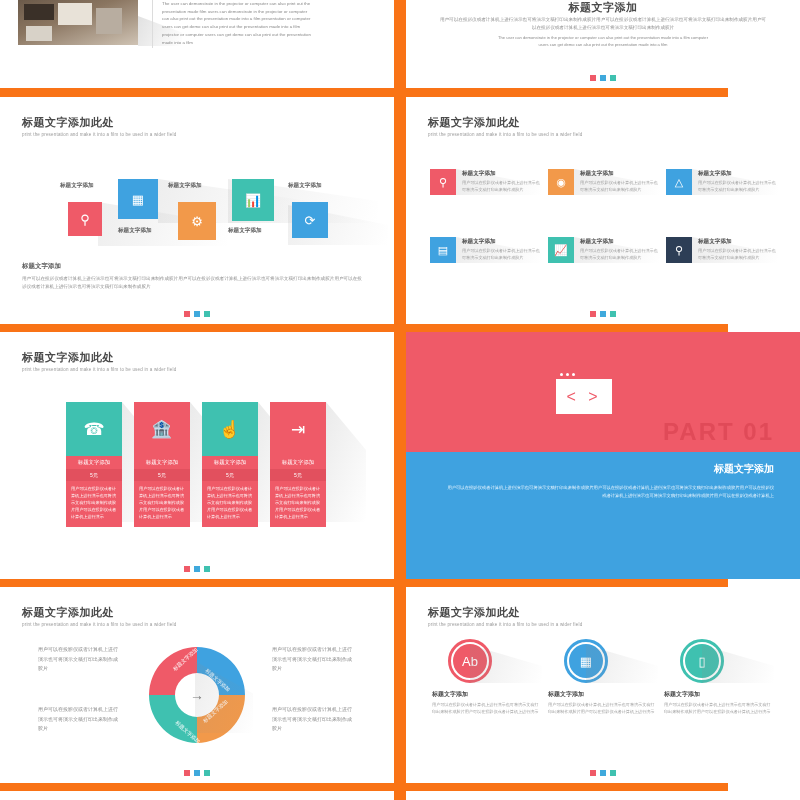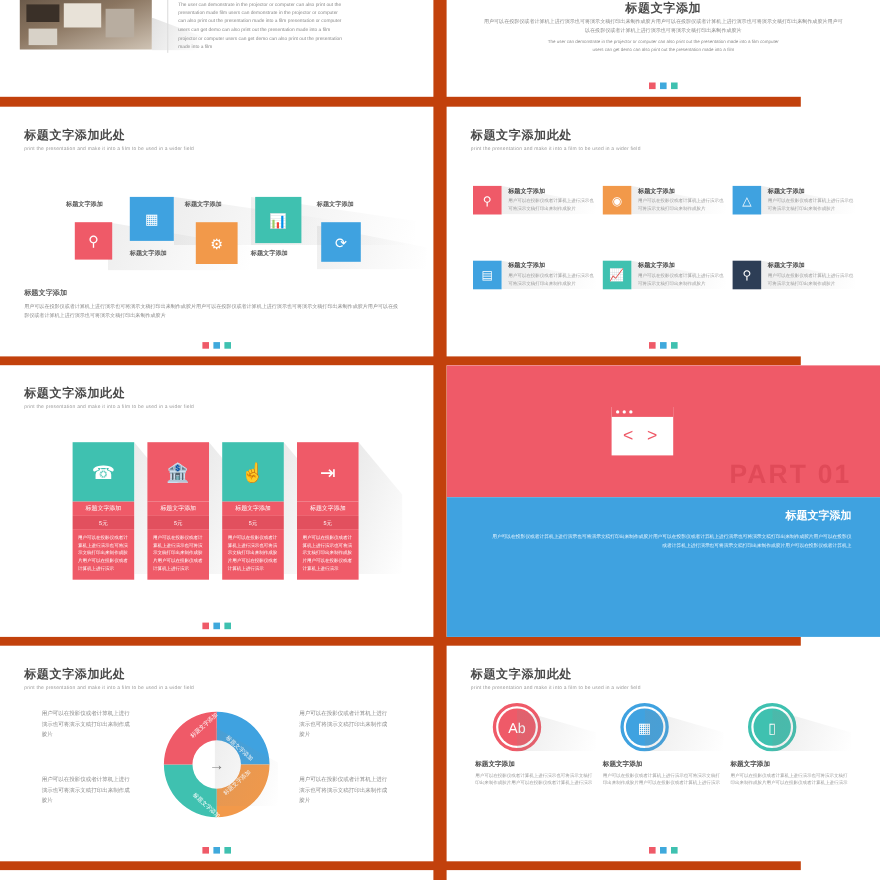--- a/index.html
+++ b/index.html
@@ -6,21 +6,21 @@
   html, body {
     margin: 0; padding: 0;
     width: 800px; height: 800px;
     background: #ffffff;
     font-family: "Liberation Sans", sans-serif;
     overflow: hidden;
   }
   #page {
     position: relative;
     width: 728px; height: 800px;
-    background: #c2410c;
+    background: #f97316;
   }
   .slide {
     position: absolute;
     background: #ffffff;
     overflow: hidden;
   }
   
   .title-zh {
     font-size: 11px;
     color: #4a4a4a;

